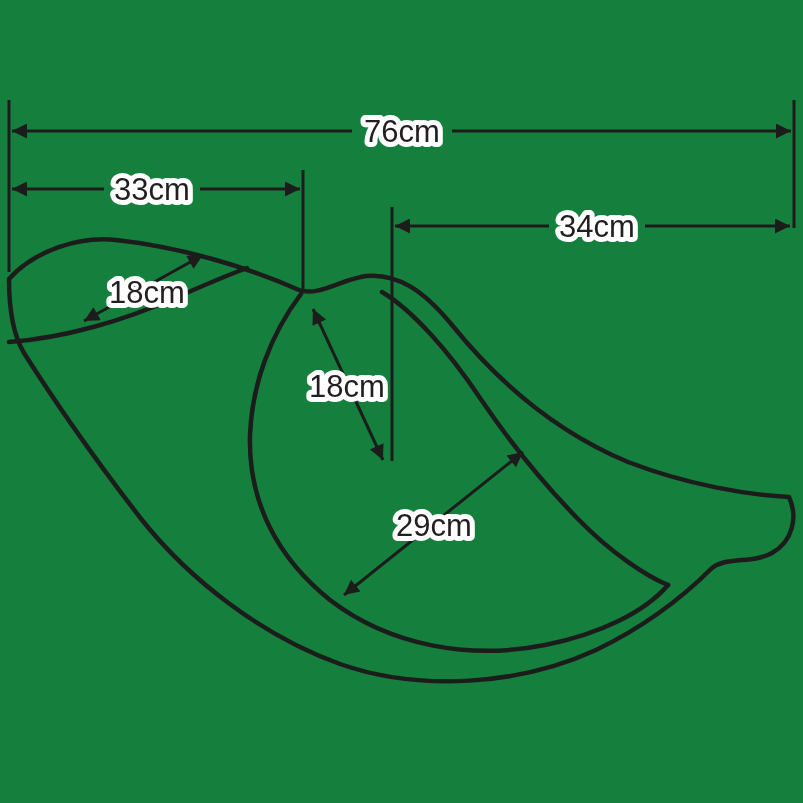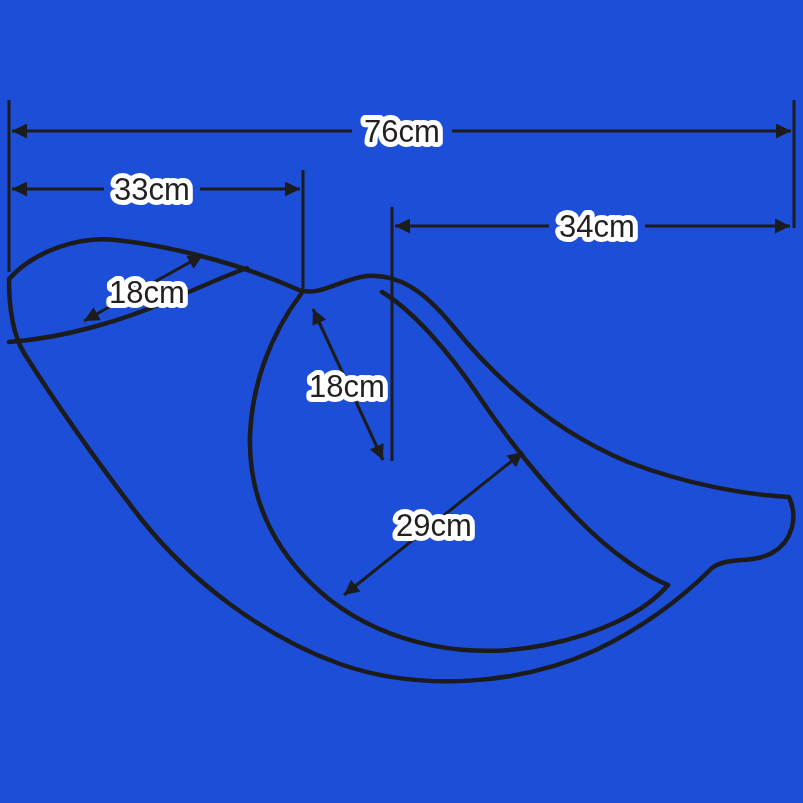--- a/index.html
+++ b/index.html
@@ -1,19 +1,19 @@
 <!DOCTYPE html>
 <html><head>
 <meta charset="utf-8">
 <style>
   html,body{margin:0;padding:0;background:#ffffff;}
   .canvas{
     position:relative;
     width:803px;height:803px;
-    background:#1d4ed8;
+    background:#15803d;
     overflow:hidden;
     font-family:"Liberation Sans", sans-serif;
   }
   svg{position:absolute;left:0;top:0;}
   .outline-path{
     fill:none;
     stroke:#1c1c1c;
     stroke-width:4.5;
     stroke-linecap:round;
     stroke-linejoin:round;

